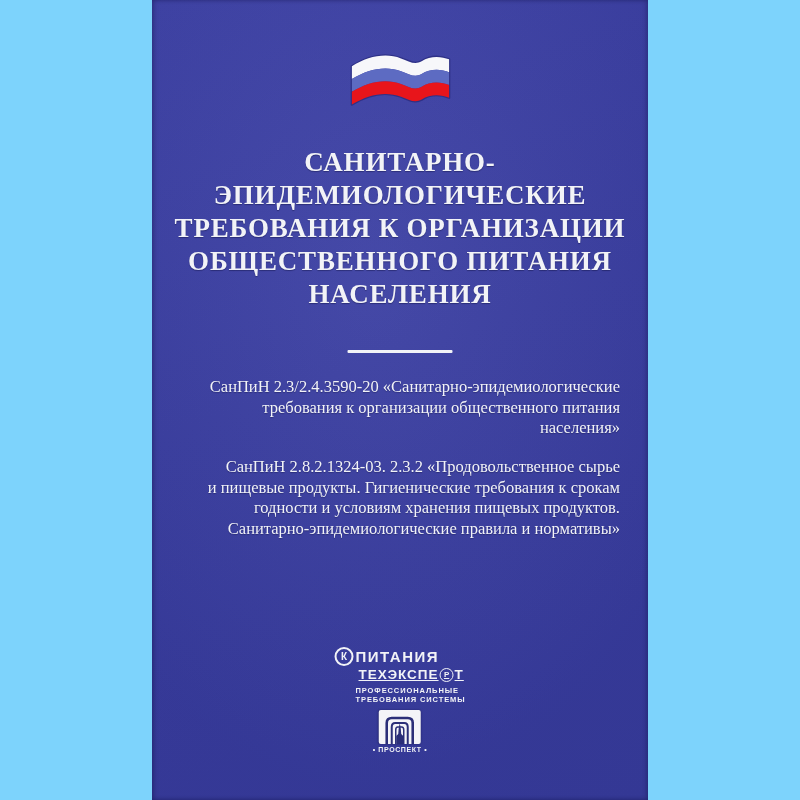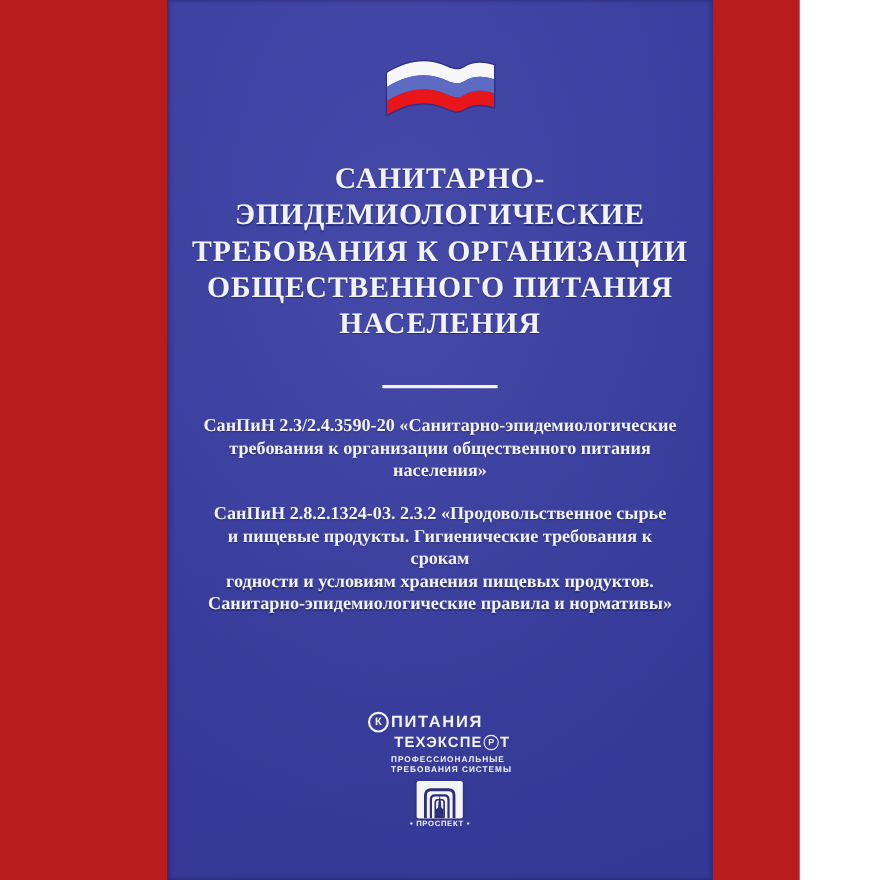--- a/index.html
+++ b/index.html
@@ -6,23 +6,23 @@
     margin: 0;
     padding: 0;
     width: 800px;
     height: 800px;
     background: #ffffff;
     font-family: "Liberation Serif", serif;
     overflow: hidden;
   }
   .stage {
     position: relative;
-    width: 727px;
+    width: 800px;
     height: 800px;
-    background: #b91c1c;
+    background: #7dd3fc;
   }
   .cover {
     position: absolute;
     left: 152px;
     top: 0;
     width: 496px;
     height: 800px;
     background:
       radial-gradient(ellipse 420px 600px at 45% 35%, rgba(255,255,255,0.05), rgba(0,0,30,0.06) 85%),
       linear-gradient(160deg, var(--cover-blue-light, #3f43a8) 0%, var(--cover-blue, #3a3ea1) 45%, var(--cover-blue-dark, #373b9c) 100%);
@@ -58,23 +58,23 @@
     width: 105px;
     height: 3px;
     background: var(--text-white, #f2f3f7);
     border-radius: 1px;
   }
   .reference {
     position: absolute;
     left: 50%;
     transform: translateX(-50%);
     width: 440px;
-    text-align: center;
-    color: var(--text-white, #f2f3f7);
-    font-weight: bold;
+    text-align: right;
+    color: var(--text-white, #f2f3f7);
+    font-weight: normal;
     font-size: 16.5px;
     line-height: 20.5px;
     white-space: pre-line;
     text-shadow: 0 1px 1px rgba(0,0,40,0.3);
   }
   .reference.ref1 { top: 377px; }
   .reference.ref2 { top: 457px; }
 
   
   .kodeks {
@@ -107,20 +107,21 @@
     line-height: 1;
   }
   .kodeks-row2 {
     display: flex;
     align-items: center;
     gap: 1px;
     margin-left: 24px;
     margin-top: 1px;
     font-size: 13.5px;
     letter-spacing: 1px;
+    text-decoration: underline;
   }
   .kodeks-r-circle {
     display: inline-flex;
     align-items: center;
     justify-content: center;
     width: 12px;
     height: 12px;
     border: 1.5px solid var(--text-white, #f2f3f7);
     border-radius: 50%;
     font-size: 8px;

